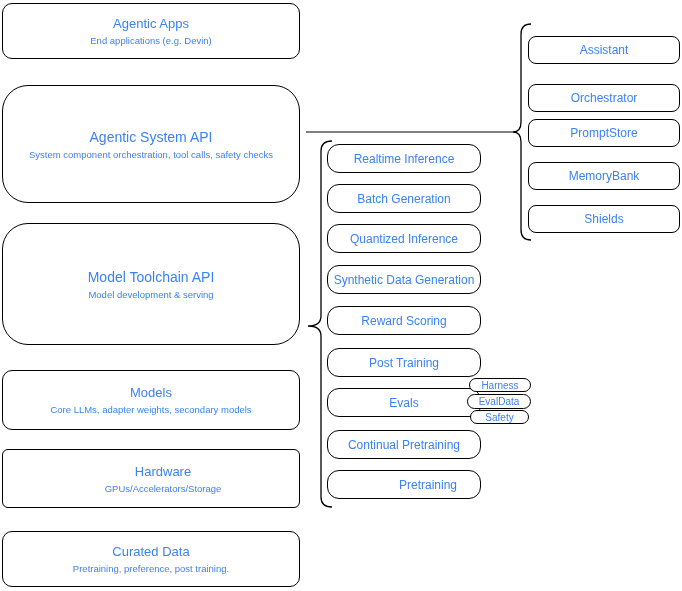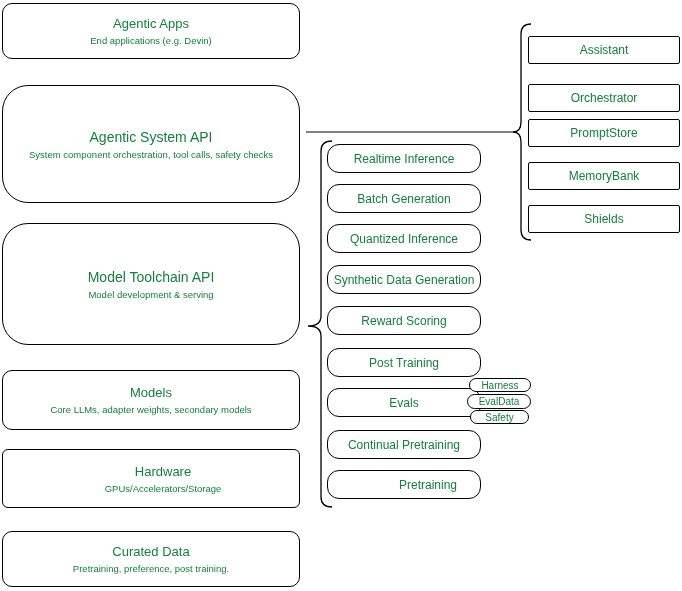--- a/index.html
+++ b/index.html
@@ -1,31 +1,31 @@
 <!DOCTYPE html>
 <html><head>
 <meta charset="utf-8">
 <style>
   html,body{margin:0;padding:0;background:#ffffff;}
   .canvas{
     position:relative;width:682px;height:591px;background:#ffffff;overflow:hidden;
-    font-family:"Liberation Sans", sans-serif;color:#15803d;
+    font-family:"Liberation Sans", sans-serif;color:#3b82f6;
   }
   .overlay{position:absolute;left:0;top:0;width:682px;height:591px;pointer-events:none;z-index:0;}
   .node{
     position:absolute;box-sizing:border-box;background:#ffffff;border:1px solid #000;
     display:flex;flex-direction:column;align-items:center;justify-content:center;
     text-align:center;z-index:1;
   }
   .lbox{left:2px;width:298px;}
   .lbox .btitle{font-size:13px;line-height:17px;}
   .lbox.big .btitle{font-size:14px;line-height:18px;}
   .lbox .bsub{font-size:9.5px;line-height:13px;margin-top:2px;}
   .mbox{left:327px;width:154px;height:29px;border-radius:12px;font-size:12px;}
-  .rbox{left:528px;width:152px;height:28px;border-radius:2px;font-size:12px;}
+  .rbox{left:528px;width:152px;height:28px;border-radius:8px;font-size:12px;}
   .pill{
     position:absolute;box-sizing:border-box;background:#ffffff;border:1px solid #000;
     border-radius:8px;display:flex;align-items:center;justify-content:center;
     font-size:10px;z-index:2;
   }
 </style>
 </head>
 <body>
 
 <div class="canvas">

